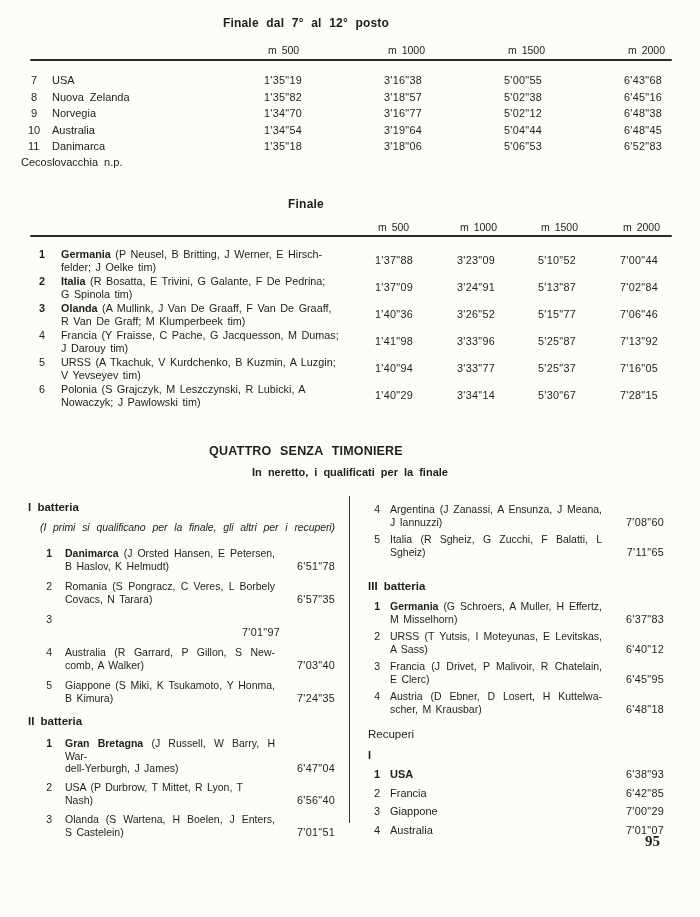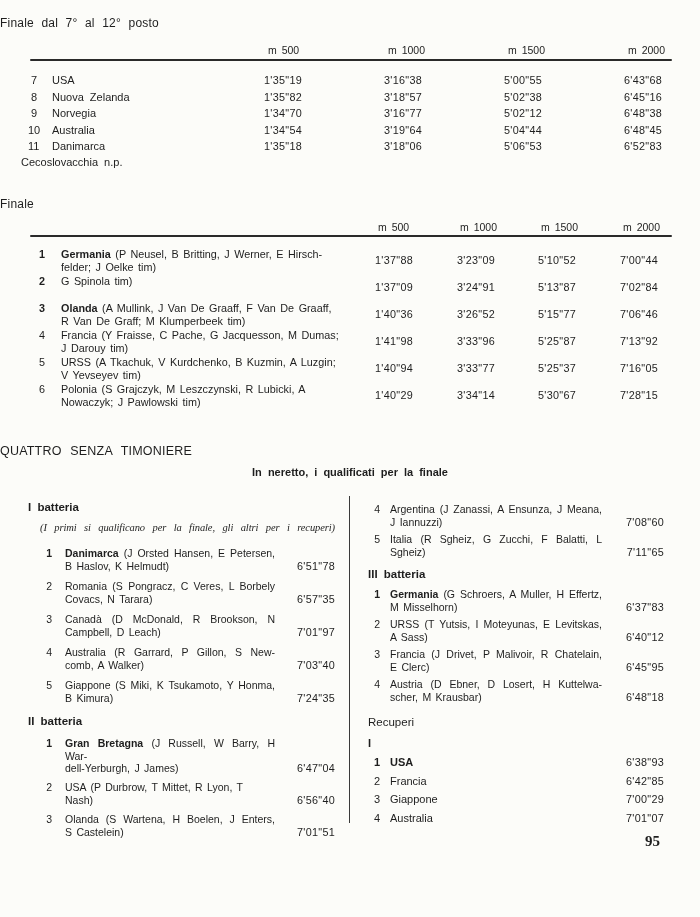--- a/index.html
+++ b/index.html
@@ -7,21 +7,21 @@
     width:700px;height:917px;
     background:#fcfcf9;
     font-family:"Liberation Sans", sans-serif;
     color:#1e1e1e;
     -webkit-font-smoothing:antialiased;
   }
   .page{position:relative;width:700px;height:917px;overflow:hidden}
   .abs{position:absolute}
 
   
-  .ctitle{left:0;width:612px;text-align:left;font-weight:normal;font-size:12px;word-spacing:4px;letter-spacing:.2px}
+  .ctitle{left:0;width:612px;text-align:center;font-weight:bold;font-size:12px;word-spacing:4px;letter-spacing:.2px}
   .csub{left:0;width:700px;text-align:center;font-weight:bold;font-size:11px;word-spacing:3px}
 
   
   .rule{left:30px;width:642px;height:2px;background:#2a2a2a;border-radius:1px}
 
   
   .t1head{left:264px;width:408px;display:grid;grid-template-columns:120px 120px 120px 1fr;font-size:10.5px;line-height:12px}
   .t1head .hc{padding-left:4px;word-spacing:2px}
   .t1rows{left:28px;width:644px;top:72px}
   .t1row{display:grid;grid-template-columns:9px 227px 120px 120px 120px 1fr;line-height:16.6px;font-size:11px}
@@ -42,21 +42,21 @@
   .t2row .tm{align-self:center}
   .cn-b{font-weight:bold}
 
   
   .bhead{text-align:left;font-weight:bold;font-size:11.5px;word-spacing:3px;line-height:13px}
   .bhead-reg{text-align:left;font-weight:normal;font-size:11.5px;word-spacing:2px;line-height:13px}
   .colL{left:28px;top:496px;width:307px}
   .colR{left:368px;top:496px;width:296px}
   .divider{left:349px;top:496px;width:1px;height:327px;background:#3a3a3a}
 
-  .inote{margin-top:7px;padding-left:12px;font-family:Liberation Serif, serif;font-style:italic;font-size:10.5px;letter-spacing:-.1px;line-height:13px;text-align:justify;text-align-last:justify;word-spacing:1px}
+  .inote{margin-top:7px;padding-left:12px;font-family:Liberation Sans, sans-serif;font-style:italic;font-size:10.5px;letter-spacing:-.1px;line-height:13px;text-align:justify;text-align-last:justify;word-spacing:1px}
 
   .entries{margin-top:13px}
   .entry{display:grid;grid-template-columns:24px 228px 1fr;line-height:12.5px;font-size:10.5px;margin-bottom:8px;min-height:25px}
   .entry.single{min-height:12.5px}
   .entry .rk{text-align:right}
   .entry .txt{padding-left:13px;padding-right:5px;word-spacing:1.5px}
   .entry .l1j{text-align:justify;text-align-last:justify}
   .entry .tm{align-self:end;line-height:12.5px;text-align:right}
   .colR .entry{grid-template-columns:12px 232px 1fr;margin-bottom:5px}
   .colR .entry .txt{padding-left:10px;padding-right:10px}
@@ -147,20 +147,21 @@
         <span class="l2" style="display:block">felder; J Oelke tim)</span>
       </span>
       <span class="tm">1'37"88</span>
       <span class="tm">3'23"09</span>
       <span class="tm">5'10"52</span>
       <span class="tm">7'00"44</span>
     </div>
     <div class="t2row">
       <span class="rk cn-b">2</span>
       <span class="txt">
+        <span class="l1"><b class="cn-b">Italia</b> <span>(R Bosatta, E Trivini, G Galante, F De Pedrina;</span></span>
         <span class="l2" style="display:block">G Spinola tim)</span>
       </span>
       <span class="tm">1'37"09</span>
       <span class="tm">3'24"91</span>
       <span class="tm">5'13"87</span>
       <span class="tm">7'02"84</span>
     </div>
     <div class="t2row">
       <span class="rk cn-b">3</span>
       <span class="txt">
@@ -228,24 +229,20 @@
       <div class="entry">
         <span class="rk">2</span>
         <span class="txt">
           <span class="l1j" style="display:block"><span>Romania</span> <span>(S Pongracz, C Veres, L Borbely</span></span>
           <span style="display:block">Covacs, N Tarara)</span>
         </span>
         <span class="tm">6'57"35</span>
       </div>
       <div class="entry">
         <span class="rk">3</span>
-        <span class="txt">
-          <span class="l1j" style="display:block"><span>Canadà</span> <span>(D McDonald, R Brookson, N</span></span>
-          <span style="display:block">Campbell, D Leach)</span>
-        </span>
         <span class="tm">7'01"97</span>
       </div>
       <div class="entry">
         <span class="rk">4</span>
         <span class="txt">
           <span class="l1j" style="display:block"><span>Australia</span> <span>(R Garrard, P Gillon, S New-</span></span>
           <span style="display:block">comb, A Walker)</span>
         </span>
         <span class="tm">7'03"40</span>
       </div>
@@ -301,21 +298,21 @@
       <div class="entry">
         <span class="rk">5</span>
         <span class="txt">
           <span class="l1j" style="display:block"><span>Italia</span> <span>(R Sgheiz, G Zucchi, F Balatti, L</span></span>
           <span style="display:block">Sgheiz)</span>
         </span>
         <span class="tm">7'11"65</span>
       </div>
     </div>
 
-    <div class="bhead" style="margin-top:10px">III batteria</div>
+    <div class="bhead" style="margin-top:22px">III batteria</div>
 
     <div style="margin-top:7px">
       <div class="entry">
         <span class="rk cn-b">1</span>
         <span class="txt">
           <span class="l1j" style="display:block"><b class="cn-b">Germania</b> <span>(G Schroers, A Muller, H Effertz,</span></span>
           <span style="display:block">M Misselhorn)</span>
         </span>
         <span class="tm">6'37"83</span>
       </div>

